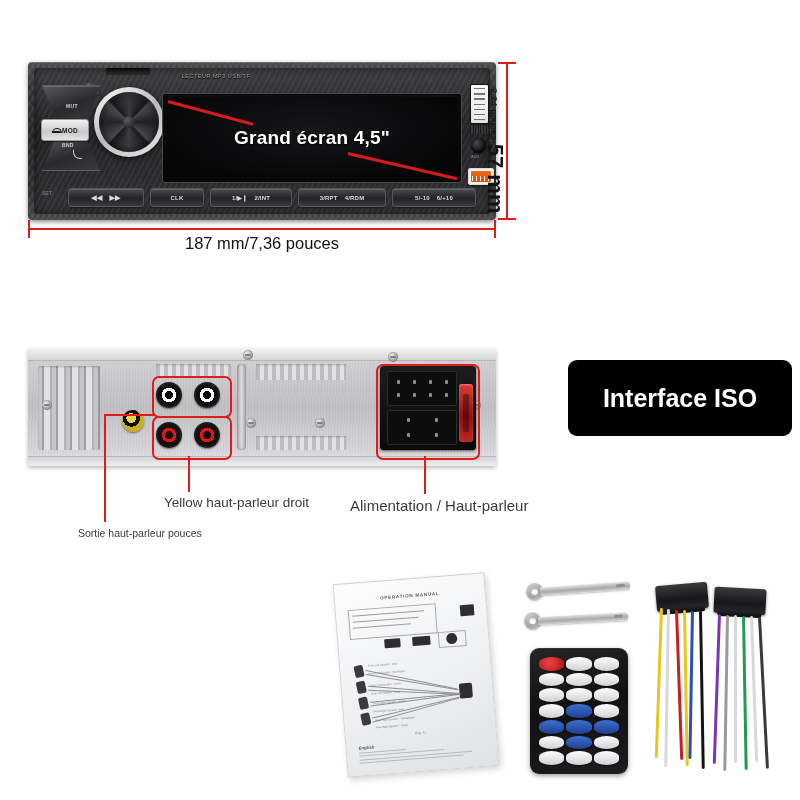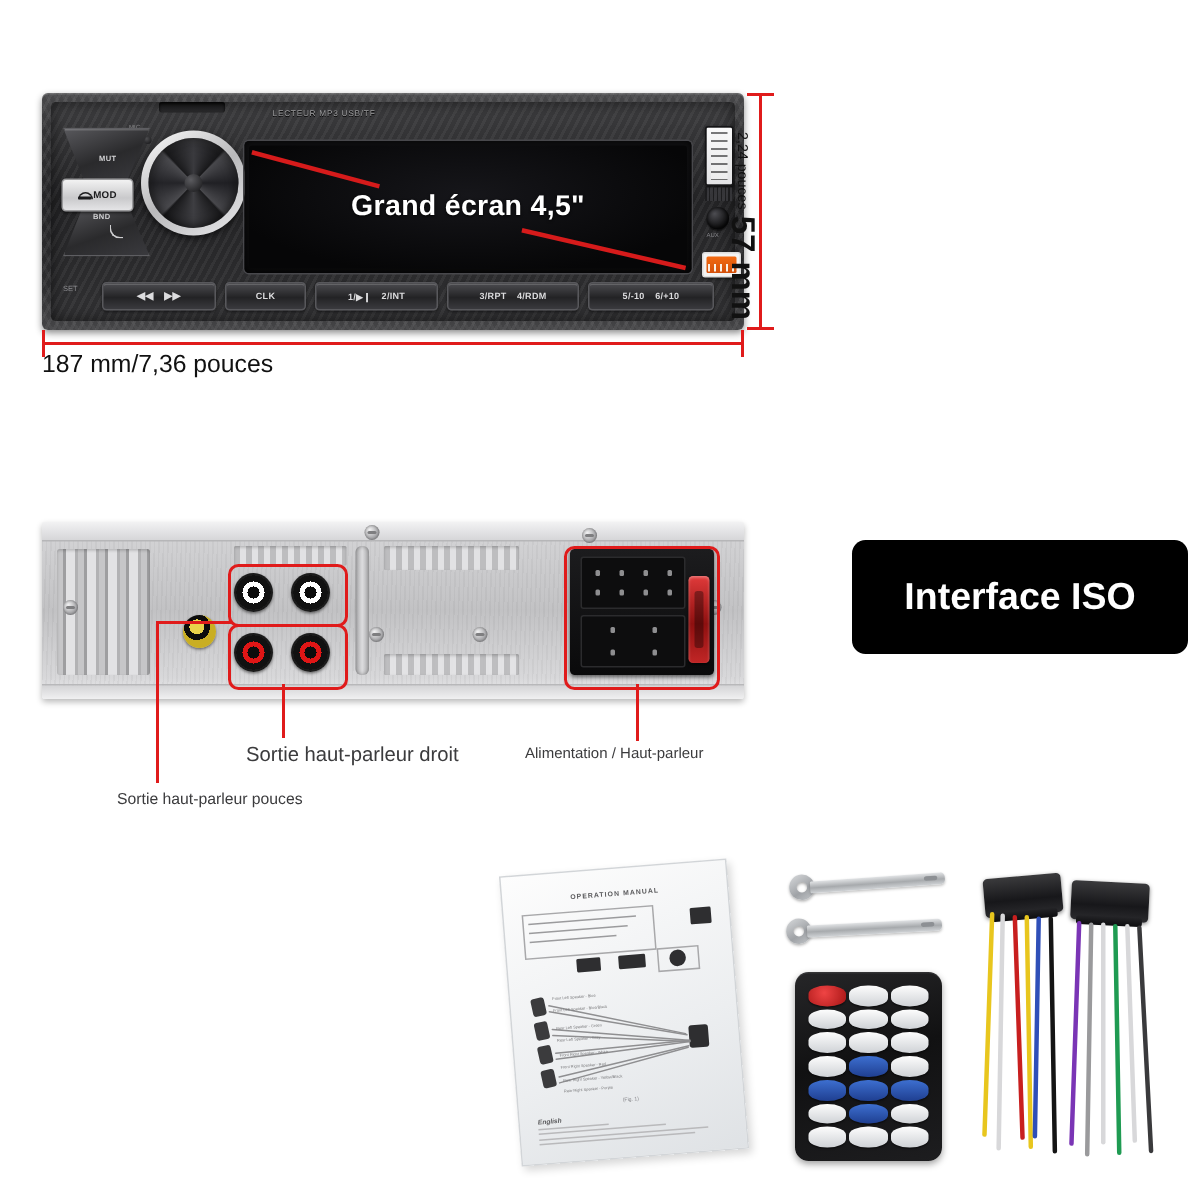--- a/index.html
+++ b/index.html
@@ -200,21 +200,21 @@
     transform:rotate(90deg);transform-origin:left top;
     display:flex;align-items:center;gap:4px;
   }
   .dim-big{font-size:22px;font-weight:bold;color:#111;white-space:nowrap;}
   .dim-small{font-size:9.5px;color:#111;white-space:nowrap;}
 
   .dim-h-line{position:absolute;left:28px;top:228px;width:468px;height:2px;background:#e01b1b;}
   .dim-h-cap-l{position:absolute;left:28px;top:220px;width:2px;height:18px;background:#e01b1b;}
   .dim-h-cap-r{position:absolute;left:494px;top:220px;width:2px;height:18px;background:#e01b1b;}
   .dim-h-txt{
-    position:absolute;left:28px;top:234px;width:468px;
+    position:absolute;left:28px;top:234px;width:468px;text-align:center;
     font-size:16.5px;color:#111;
   }
 
   
   .badge{
     position:absolute;border-radius:9px;background:#000;
     display:flex;align-items:center;justify-content:center;
     color:#fff;white-space:nowrap;
   }
   #badge-din{left:568px;top:116px;width:222px;height:76px;font-size:25px;font-weight:bold;}
@@ -309,21 +309,21 @@
   
   .hl-box{position:absolute;border:2px solid #e01b1b;border-radius:7px;}
   #hl-rca-top{left:152px;top:376px;width:76px;height:38px;}
   #hl-rca-bot{left:152px;top:416px;width:76px;height:40px;}
   #hl-iso{left:376px;top:364px;width:100px;height:92px;}
   .leader{position:absolute;background:#e01b1b;}
 
   .callout{position:absolute;color:#3b3b3d;white-space:nowrap;}
   #callout-right{left:164px;top:495px;font-size:13.5px;}
   #callout-left{left:78px;top:527px;font-size:10.5px;}
-  #callout-power{left:350px;top:497px;font-size:10px;}
+  #callout-power{left:350px;top:497px;font-size:15px;}
 
   
   
   .manual{
     position:absolute;left:340px;top:578px;width:150px;height:192px;
     background:linear-gradient(160deg,#fdfdfd,#eceef0 60%,#dfe2e5);
     border:1px solid #d2d5d8;
     transform:rotate(-4.5deg);
     box-shadow:2px 3px 6px rgba(0,0,0,.16);
     overflow:hidden;
@@ -548,21 +548,21 @@
 
   <div class="hl-box" id="hl-rca-top"></div>
   <div class="hl-box" id="hl-rca-bot"></div>
   <div class="hl-box" id="hl-iso"></div>
 
   <div class="leader" style="left:104px;top:414px;width:50px;height:2px;"></div>
   <div class="leader" style="left:104px;top:414px;width:2px;height:108px;"></div>
   <div class="leader" style="left:188px;top:456px;width:2px;height:36px;"></div>
   <div class="leader" style="left:424px;top:456px;width:2px;height:38px;"></div>
 
-  <div class="callout" id="callout-right">Sortie haut-parleur droit</div>
+  <div class="callout" id="callout-right">Yellow haut-parleur droit</div>
   <div class="callout" id="callout-left">Sortie haut-parleur pouces</div>
   <div class="callout" id="callout-power">Alimentation / Haut-parleur</div>
 
   <div class="manual">
     <div class="man-title">OPERATION MANUAL</div>
 
     <div class="man-diagram">
       <div class="drect" style="left:0;top:2px;width:86px;height:28px;"></div>
       <div class="dline" style="left:4px;top:8px;width:72px;"></div>
       <div class="dline" style="left:4px;top:14px;width:66px;"></div>

